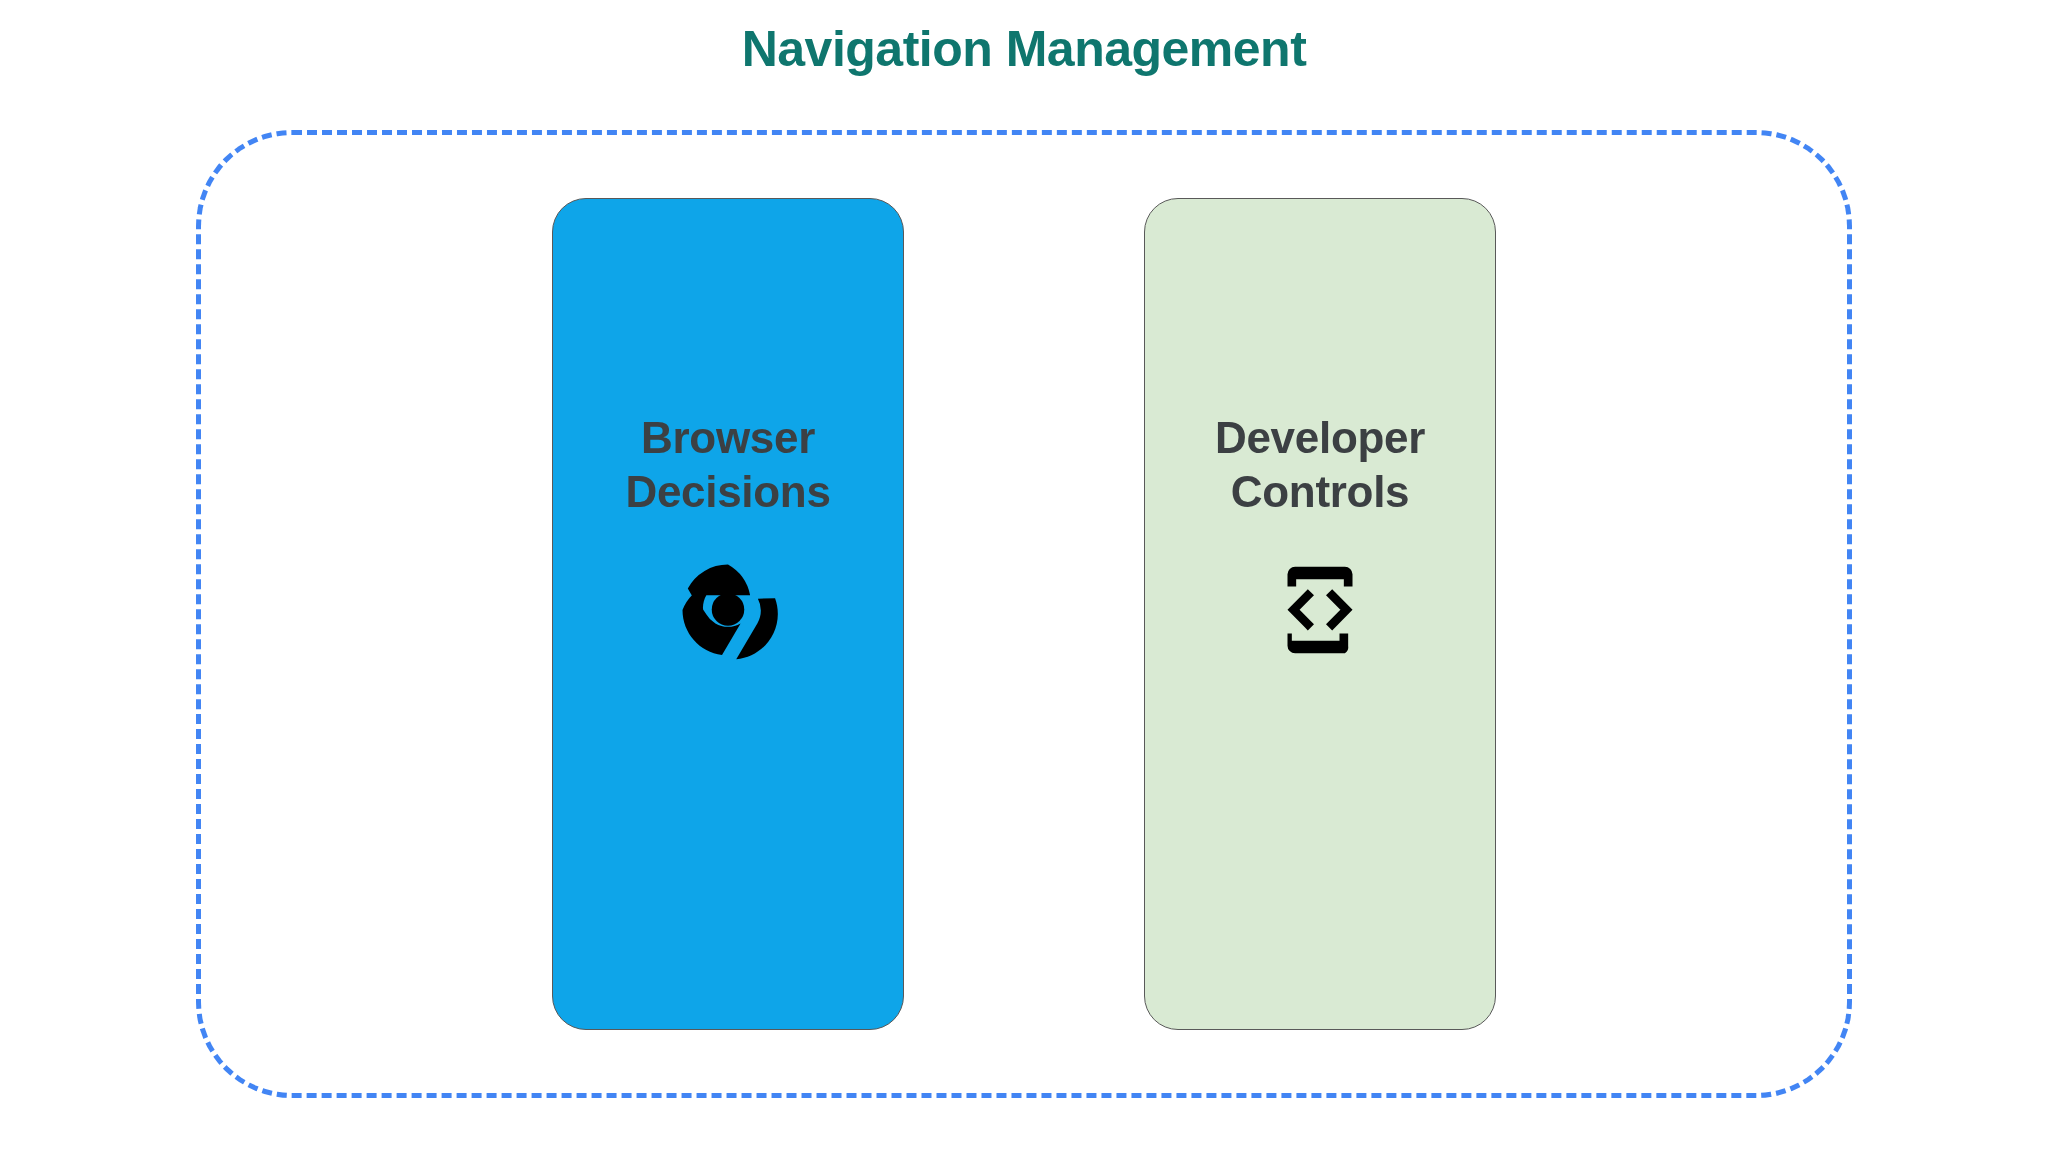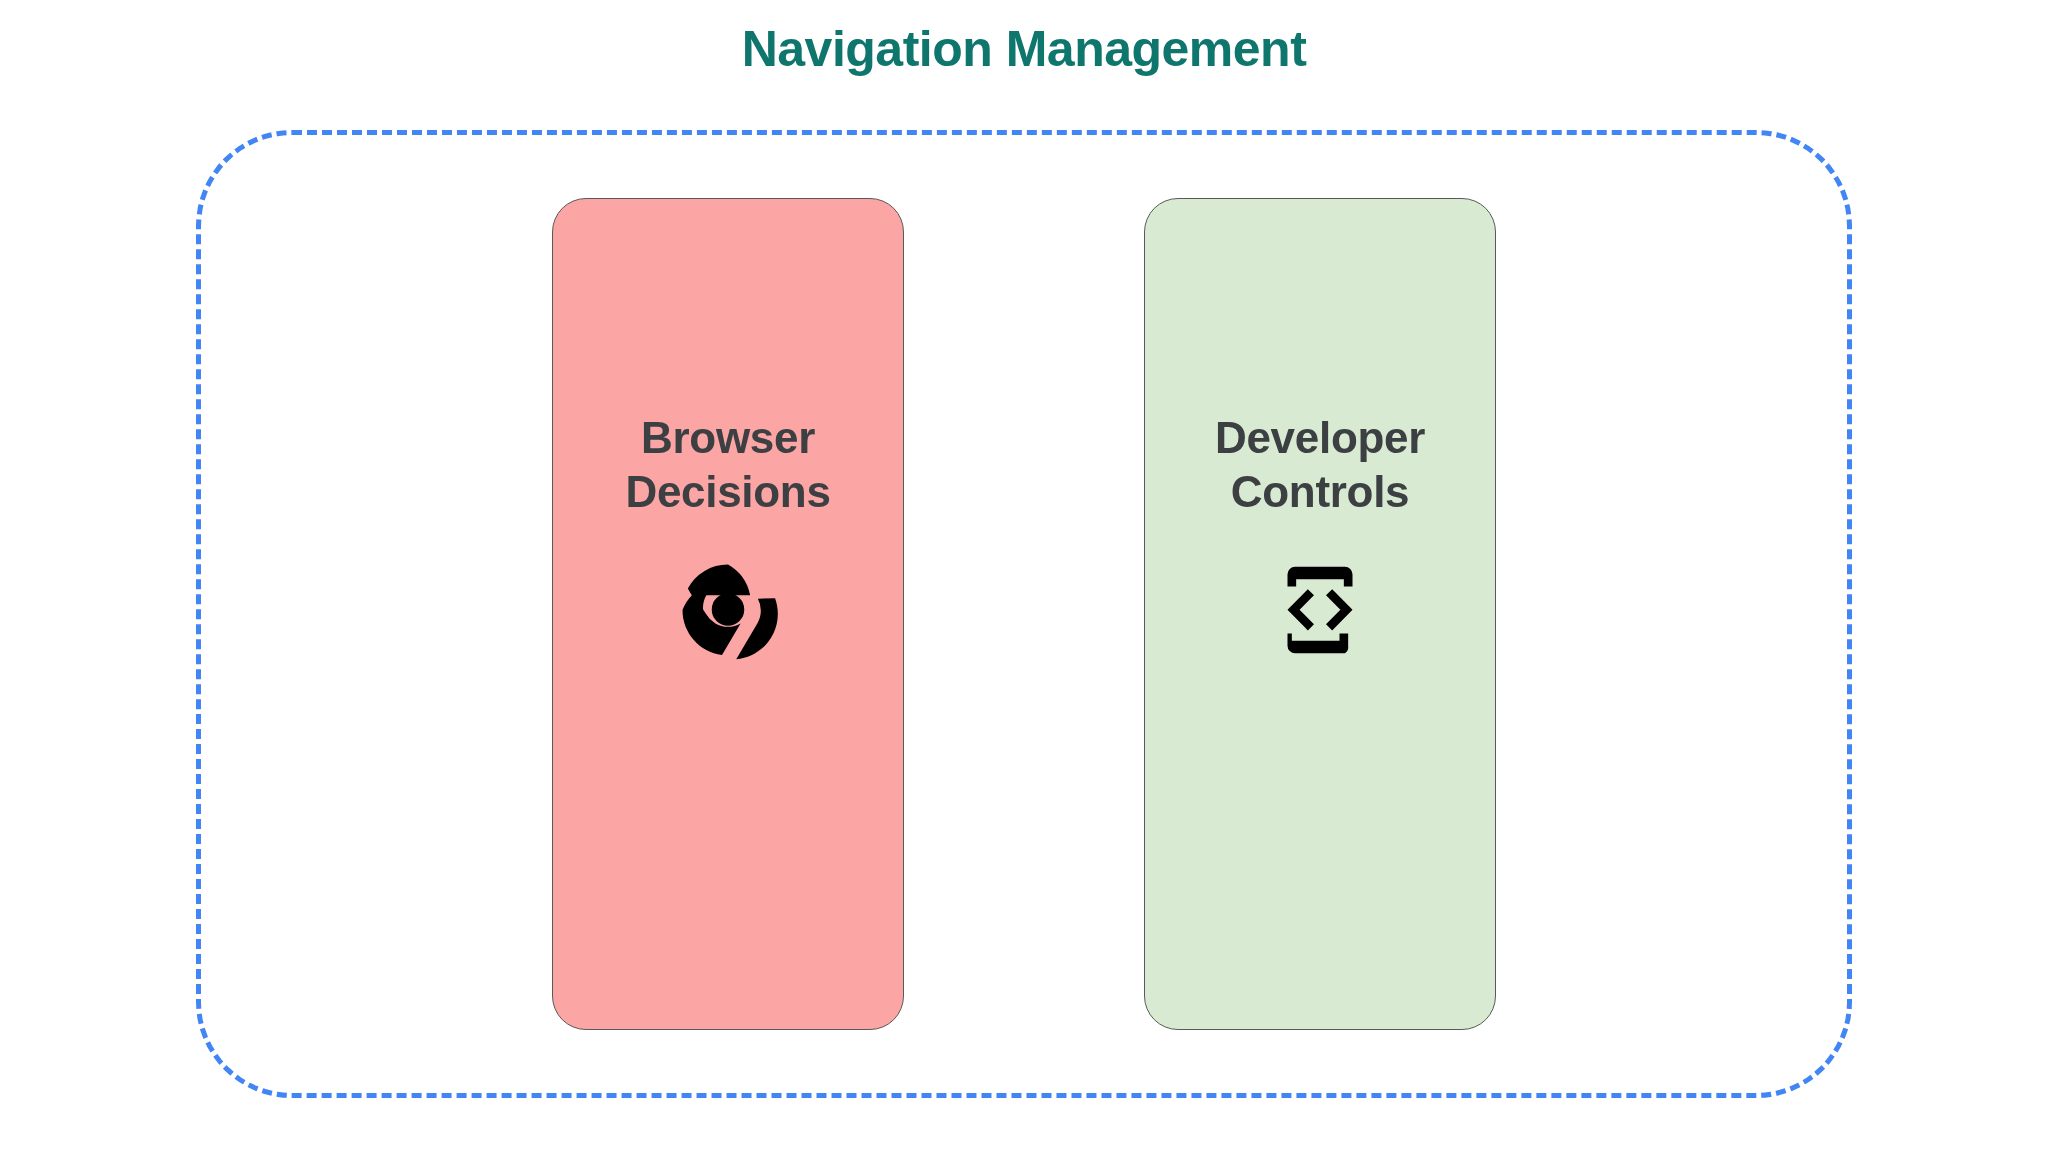--- a/index.html
+++ b/index.html
@@ -106,21 +106,21 @@
 
 <div class="canvas">
 
   <div class="page-title" style="color: #0f766e;">Navigation Management</div>
 
   <div class="dashed-container" style="border-color: rgb(66, 133, 244);"></div>
 
   <div class="card-row">
 
 
-    <div class="card" id="card-1" style="background: #fca5a5; border-color: rgb(89, 89, 89);">
+    <div class="card" id="card-1" style="background: #0ea5e9; border-color: rgb(89, 89, 89);">
       <div class="card-label" style="color: rgb(60, 64, 67);">Browser
 Decisions</div>
       <div class="card-icon" style="color: rgb(0, 0, 0);">
         <svg viewBox="0 0 24 24" xmlns="http://www.w3.org/2000/svg" aria-hidden="true">
           <path fill="currentColor" d="M12 1.5A10.5 10.5 0 0 0 2.72 7.02l4.22 7.3A5.78 5.78 0 0 1 6.22 11.5c0-1.06.29-2.05.79-2.9h10.1A10.49 10.49 0 0 0 12 1.5zM3.9 8.38A10.47 10.47 0 0 0 1.5 12c0 5.33 3.97 9.73 9.12 10.41L14.9 15.1a5.78 5.78 0 0 1-2.9.78 5.79 5.79 0 0 1-5.02-2.9L3.9 8.38zM18.9 9.4a5.77 5.77 0 0 1 .68 2.73 5.79 5.79 0 0 1-.78 2.9l-4.9 8.34c5.36-.46 9.6-4.96 9.6-10.47 0-1.27-.23-2.49-.64-3.62L18.9 9.4z"></path>
           <circle cx="12" cy="11.9" r="3.75" fill="currentColor"></circle>
         </svg>
       </div>
     </div>
 

